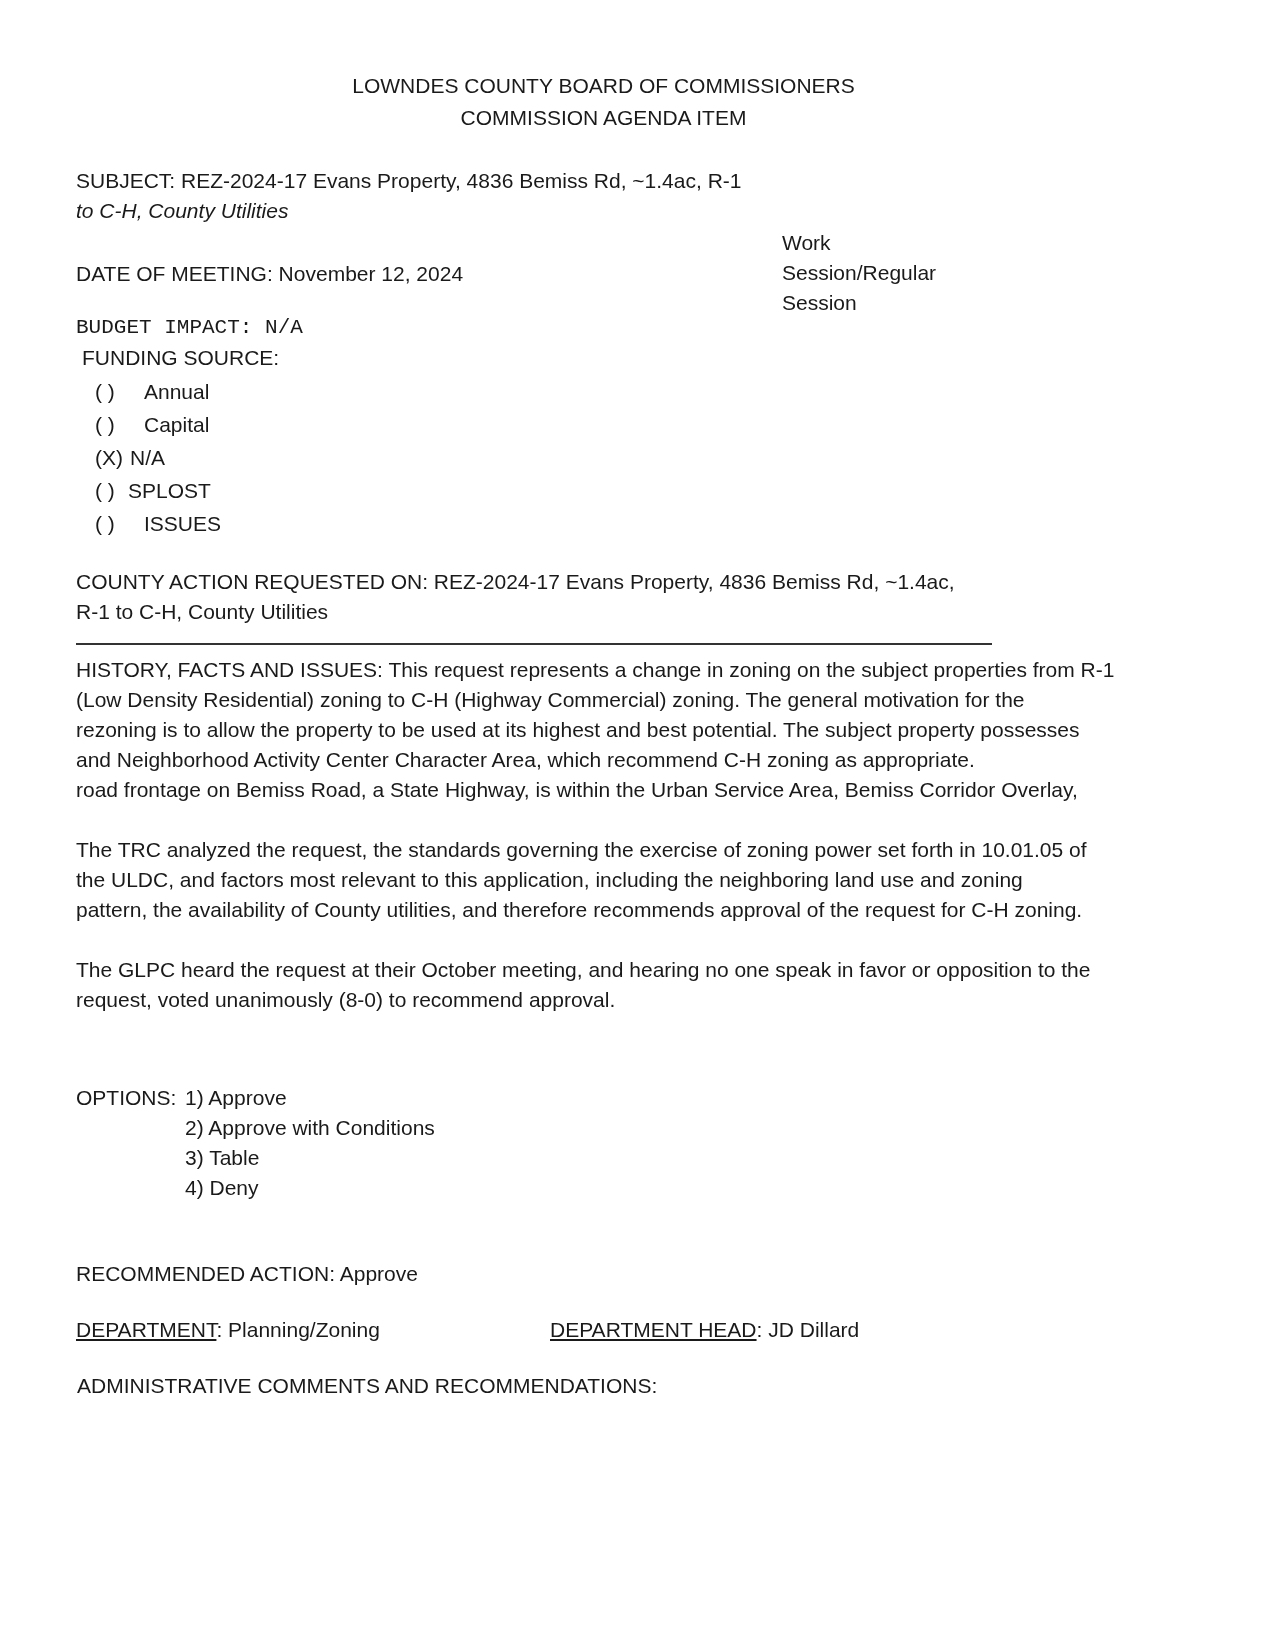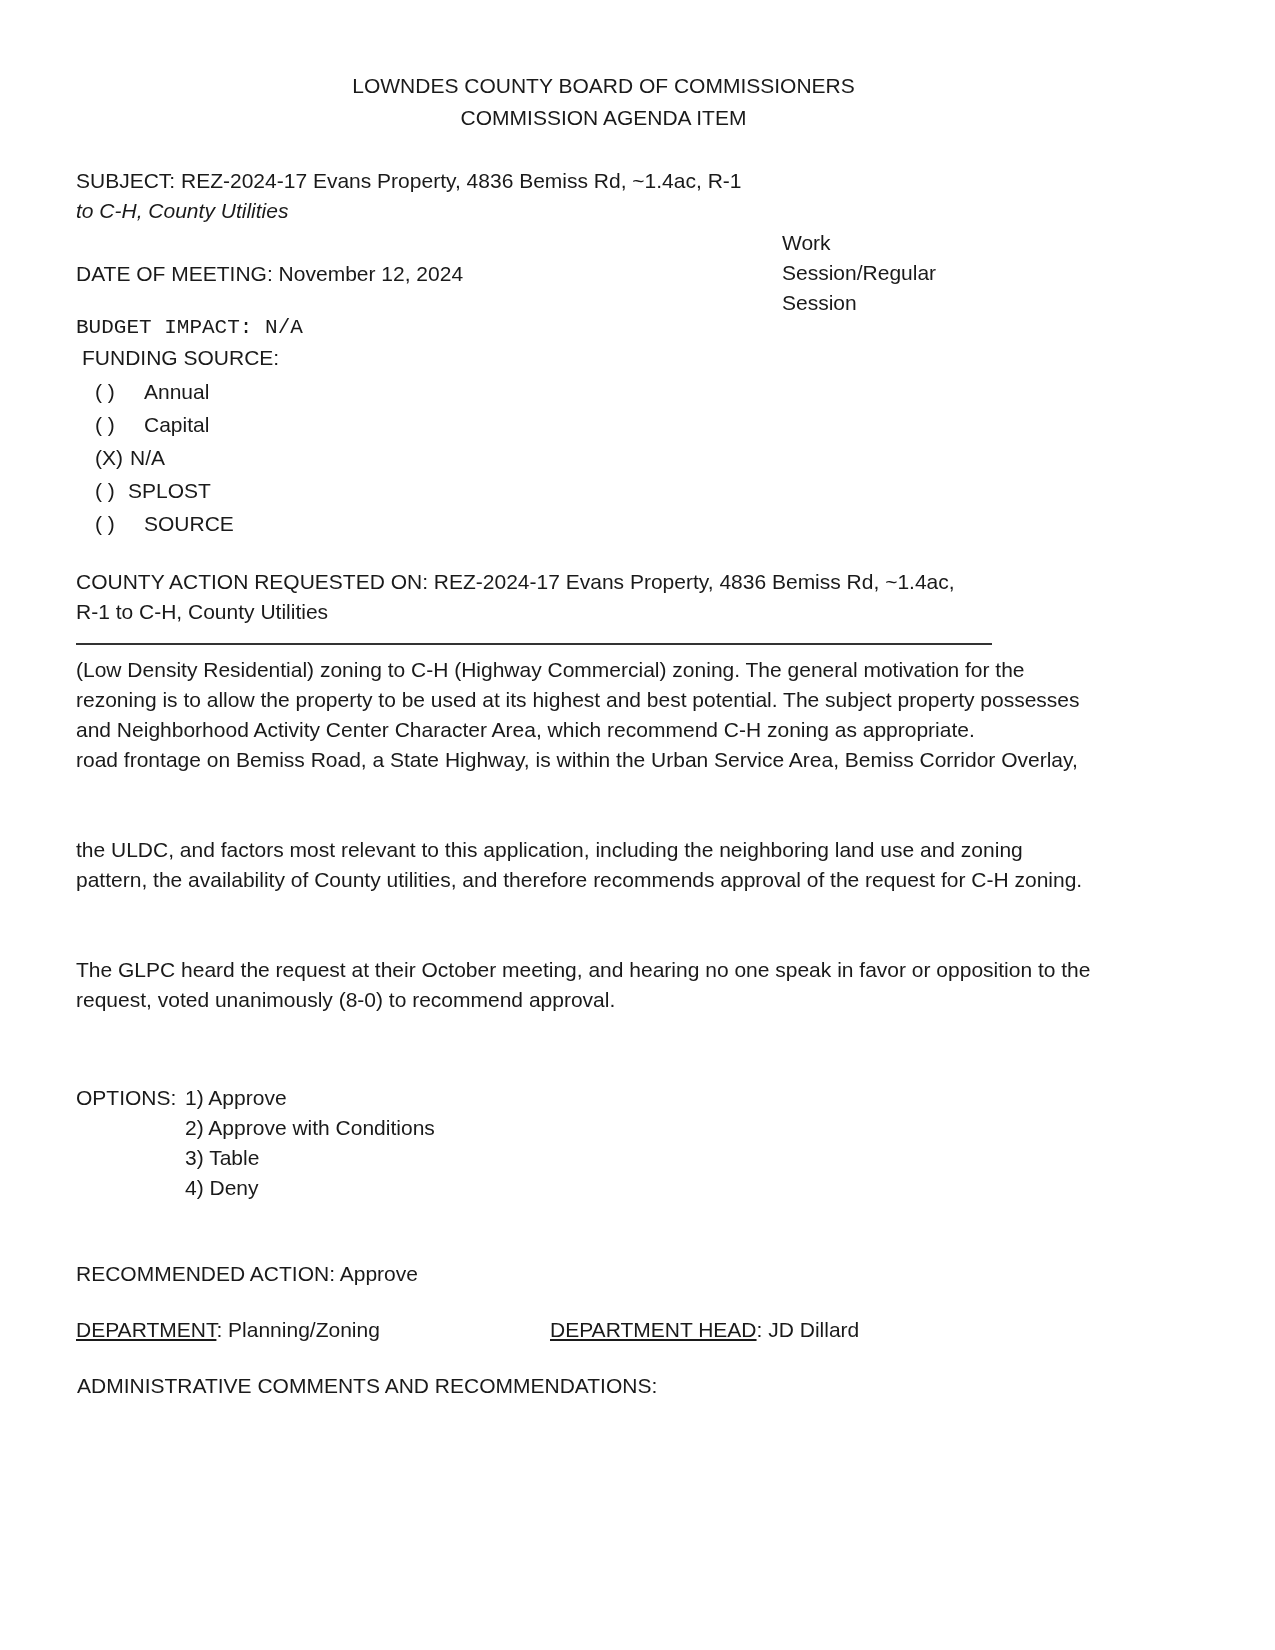--- a/index.html
+++ b/index.html
@@ -37,35 +37,37 @@
   <div>
     <div class="abs" style="left:95px; top:380px;">( )</div>
     <div class="abs" style="left:144px; top:380px;">Annual</div>
     <div class="abs" style="left:95px; top:413px;">( )</div>
     <div class="abs" style="left:144px; top:413px;">Capital</div>
     <div class="abs" style="left:95px; top:446px;">(X)</div>
     <div class="abs" style="left:130px; top:446px;">N/A</div>
     <div class="abs" style="left:95px; top:479px;">( )</div>
     <div class="abs" style="left:128px; top:479px;">SPLOST</div>
     <div class="abs" style="left:95px; top:512px;">( )</div>
-    <div class="abs" style="left:144px; top:512px;">SOURCE</div>
+    <div class="abs" style="left:144px; top:512px;">ISSUES</div>
   </div>
 
   <div class="abs" style="left:76px; top:570px;">COUNTY ACTION REQUESTED ON: REZ-2024-17 Evans Property, 4836 Bemiss Rd, ~1.4ac,</div>
   <div class="abs" style="left:76px; top:600px;">R-1 to C-H, County Utilities</div>
   <div class="rule"></div>
 
   <div class="para" style="top:655px;">
+    <div>HISTORY, FACTS AND ISSUES: This request represents a change in zoning on the subject properties from R-1</div>
     <div>(Low Density Residential) zoning to C-H (Highway Commercial) zoning.  The general motivation for the</div>
     <div>rezoning is to allow the property to be used at its highest and best potential. The subject property possesses</div>
     <div>and Neighborhood Activity Center Character Area, which recommend C-H zoning as appropriate.</div>
     <div>road frontage on Bemiss Road, a State Highway, is within the Urban Service Area, Bemiss Corridor Overlay,</div>
   </div>
 
   <div class="para" style="top:835px;">
+    <div>The TRC analyzed the request, the standards governing the exercise of zoning power set forth in 10.01.05 of</div>
     <div>the ULDC, and factors most relevant to this application, including the neighboring land use and zoning</div>
     <div>pattern, the availability of County utilities, and therefore recommends approval of the request for C-H zoning.</div>
   </div>
 
   <div class="para" style="top:955px;">
     <div>The GLPC heard the request at their October meeting, and hearing no one speak in favor or opposition to the</div>
     <div>request, voted unanimously (8-0) to recommend approval.</div>
   </div>
 
   <div>

